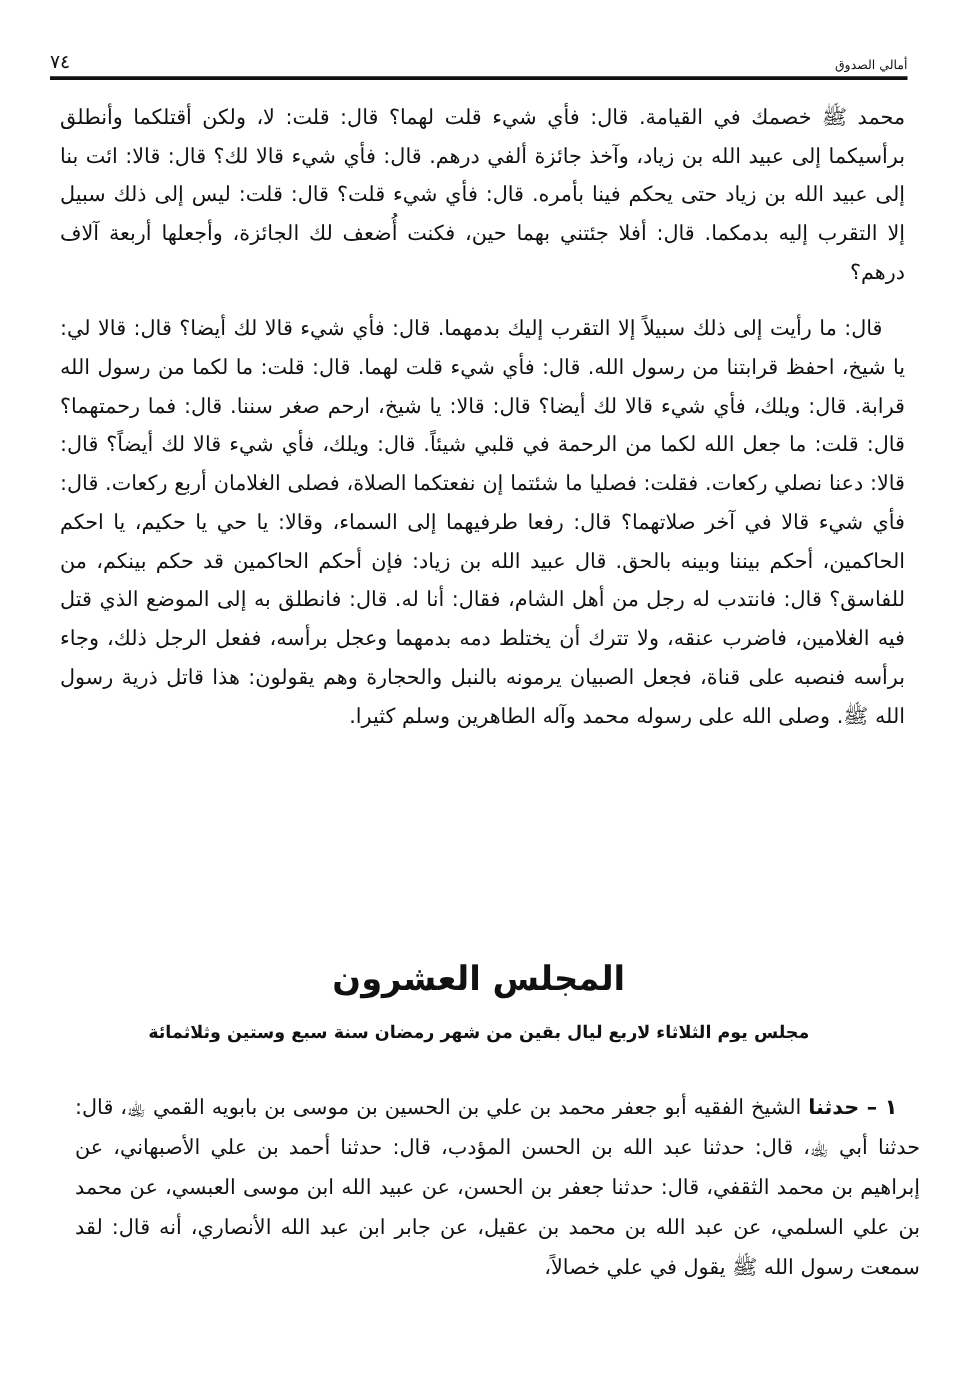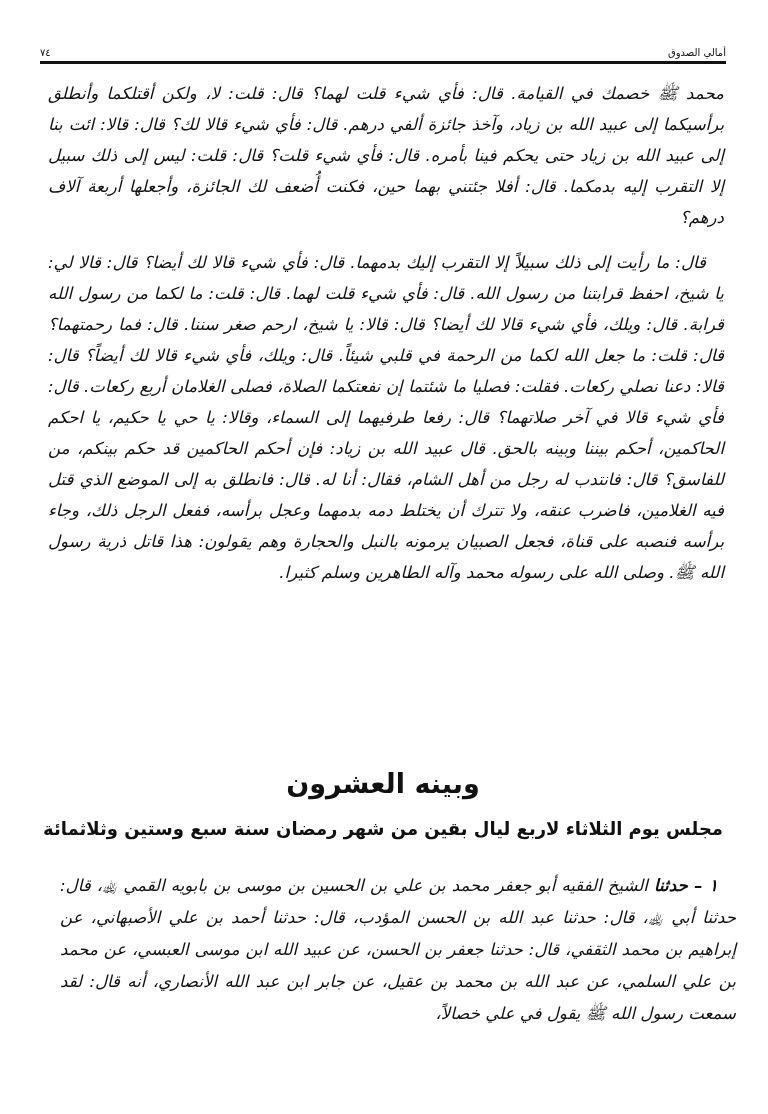--- a/index.html
+++ b/index.html
@@ -7,38 +7,38 @@
       width: 768px; height: 1114px; position: relative; overflow: hidden;
       font-family: "DejaVu Sans", sans-serif; color: #111;
     }
     .page { position: absolute; left: 40px; top: 0; width: 686px; height: 1114px; }
     .running-header {
       position: absolute; top: 34px; left: 0; width: 686px; height: 24px;
       display: flex; justify-content: space-between; align-items: flex-end;
       direction: rtl;
     }
     .running-header .book-title { font-size: 10px; }
-    .running-header .page-number { font-size: 10px; direction: rtl; }
+    .running-header .page-number { font-size: 15px; direction: rtl; }
     .header-rule {
       position: absolute; top: 61px; left: 0; width: 686px; height: 3px; background: #111;
     }
     .body-text {
       position: absolute; top: 78px; left: 8px; width: 676px;
       font-size: 16.6px; line-height: 31px; text-align: justify; text-align-last: right;
     }
-    .para { margin: 0; font-style: italic; }
+    .para { margin: 0; }
     .para.indent { text-indent: 18px; }
     .para + .para { margin-top: 14px; }
     .section-title {
       position: absolute; top: 768px; left: 0; width: 686px; text-align: center;
       font-size: 27px; font-weight: bold;
     }
     .section-subtitle {
       position: absolute; top: 818px; left: 0; width: 686px; text-align: center;
-      font-size: 18px; font-weight: bold;
+      font-size: 14px; font-weight: bold;
     }
     .hadith-text {
       position: absolute; top: 870px; left: 20px; width: 676px;
       font-size: 16.6px; line-height: 32px; text-align: justify; text-align-last: right;
     }
     .hadith-text .para { text-indent: 18px; }
     .hadith-text .num-lead { font-weight: bold; }
   </style>
 </head>
 <body>
@@ -48,19 +48,19 @@
     <span class="book-title">أمالي الصدوق</span>
     <span class="page-number">٧٤</span>
   </div>
   <div class="header-rule"></div>
 
   <div class="body-text">
     <p class="para">محمد ﷺ خصمك في القيامة. قال: فأي شيء قلت لهما؟ قال: قلت: لا، ولكن أقتلكما وأنطلق برأسيكما إلى عبيد الله بن زياد، وآخذ جائزة ألفي درهم. قال: فأي شيء قالا لك؟ قال: قالا: ائت بنا إلى عبيد الله بن زياد حتى يحكم فينا بأمره. قال: فأي شيء قلت؟ قال: قلت: ليس إلى ذلك سبيل إلا التقرب إليه بدمكما. قال: أفلا جئتني بهما حين، فكنت أُضعف لك الجائزة، وأجعلها أربعة آلاف درهم؟</p>
     <p class="para indent">قال: ما رأيت إلى ذلك سبيلاً إلا التقرب إليك بدمهما. قال: فأي شيء قالا لك أيضا؟ قال: قالا لي: يا شيخ، احفظ قرابتنا من رسول الله. قال: فأي شيء قلت لهما. قال: قلت: ما لكما من رسول الله قرابة. قال: ويلك، فأي شيء قالا لك أيضا؟ قال: قالا: يا شيخ، ارحم صغر سننا. قال: فما رحمتهما؟ قال: قلت: ما جعل الله لكما من الرحمة في قلبي شيئاً. قال: ويلك، فأي شيء قالا لك أيضاً؟ قال: قالا: دعنا نصلي ركعات. فقلت: فصليا ما شئتما إن نفعتكما الصلاة، فصلى الغلامان أربع ركعات. قال: فأي شيء قالا في آخر صلاتهما؟ قال: رفعا طرفيهما إلى السماء، وقالا: يا حي يا حكيم، يا احكم الحاكمين، أحكم بيننا وبينه بالحق. قال عبيد الله بن زياد: فإن أحكم الحاكمين قد حكم بينكم، من للفاسق؟ قال: فانتدب له رجل من أهل الشام، فقال: أنا له. قال: فانطلق به إلى الموضع الذي قتل فيه الغلامين، فاضرب عنقه، ولا تترك أن يختلط دمه بدمهما وعجل برأسه، ففعل الرجل ذلك، وجاء برأسه فنصبه على قناة، فجعل الصبيان يرمونه بالنبل والحجارة وهم يقولون: هذا قاتل ذرية رسول الله ﷺ. وصلى الله على رسوله محمد وآله الطاهرين وسلم كثيرا.</p>
   </div>
 
-  <div class="section-title">وبينه العشرون</div>
+  <div class="section-title">المجلس العشرون</div>
   <div class="section-subtitle">مجلس يوم الثلاثاء لاربع ليال بقين من شهر رمضان سنة سبع وستين وثلاثمائة</div>
 
   <div class="hadith-text">
     <p class="para"><span class="num-lead">١ – حدثنا</span><span> الشيخ الفقيه أبو جعفر محمد بن علي بن الحسين بن موسى بن بابويه القمي ﵀، قال: حدثنا أبي ﵀، قال: حدثنا عبد الله بن الحسن المؤدب، قال: حدثنا أحمد بن علي الأصبهاني، عن إبراهيم بن محمد الثقفي، قال: حدثنا جعفر بن الحسن، عن عبيد الله ابن موسى العبسي، عن محمد بن علي السلمي، عن عبد الله بن محمد بن عقيل، عن جابر ابن عبد الله الأنصاري، أنه قال: لقد سمعت رسول الله ﷺ يقول في علي خصالاً،</span></p>
   </div>
 </div>
 
 </body></html>

